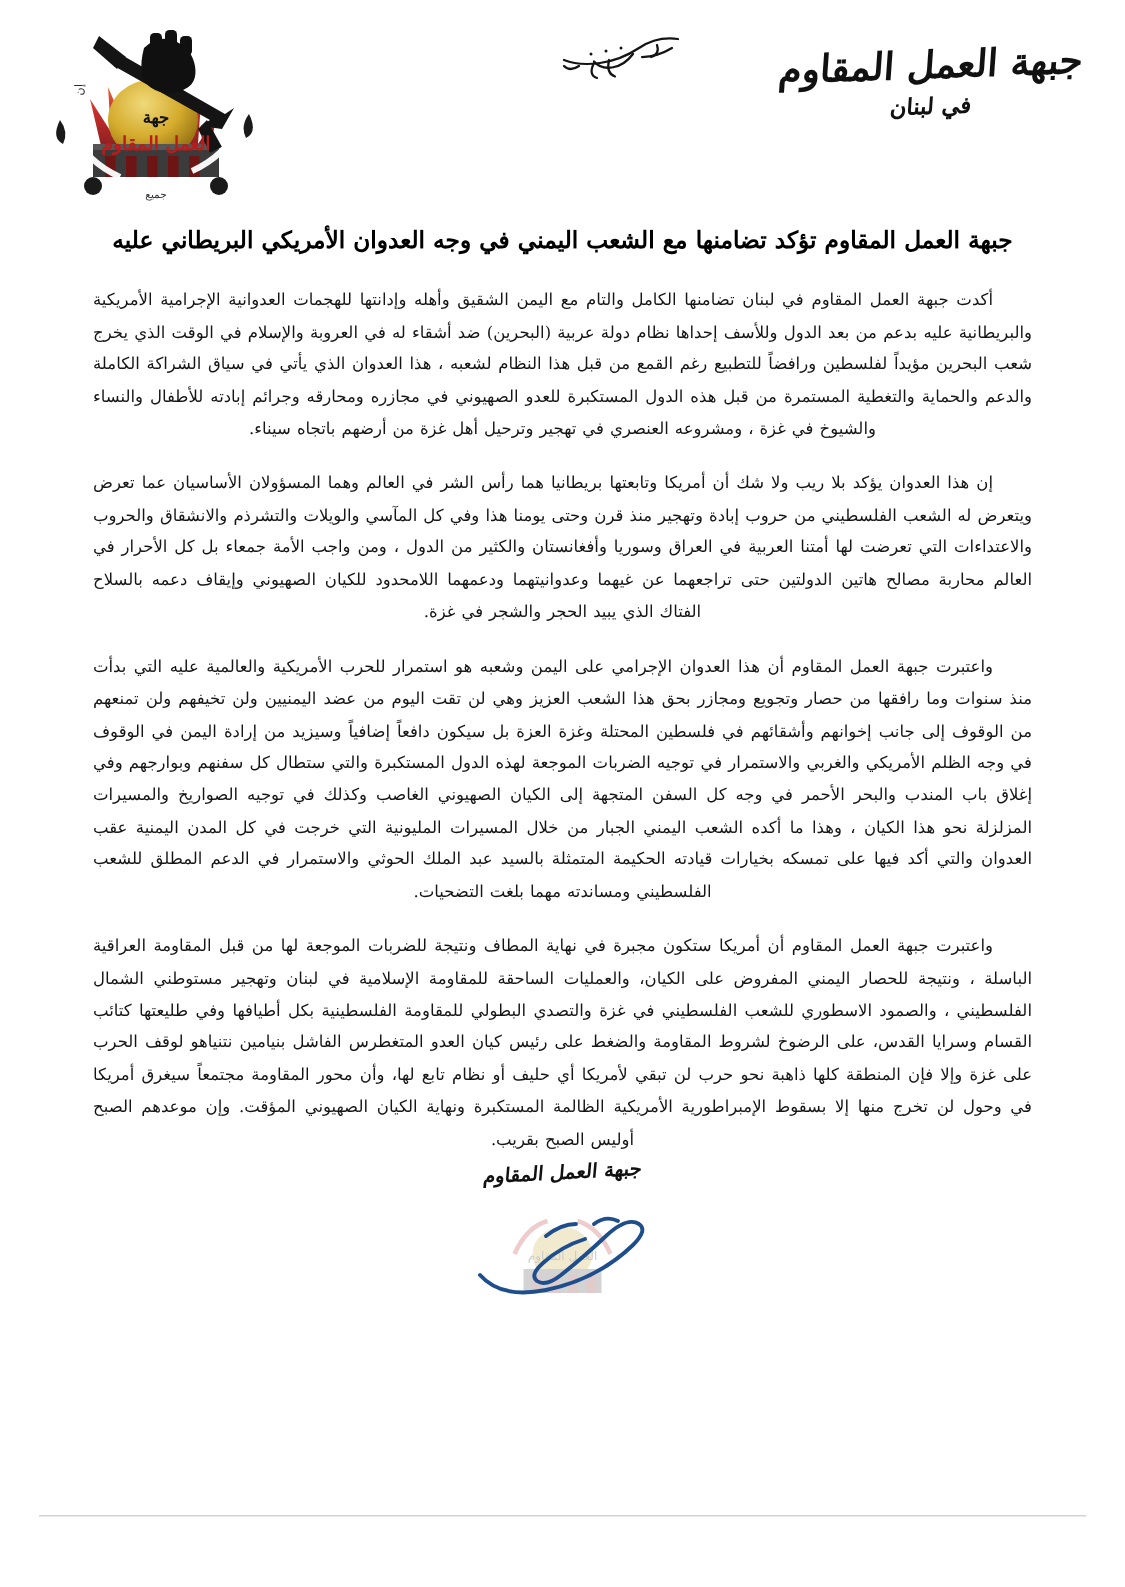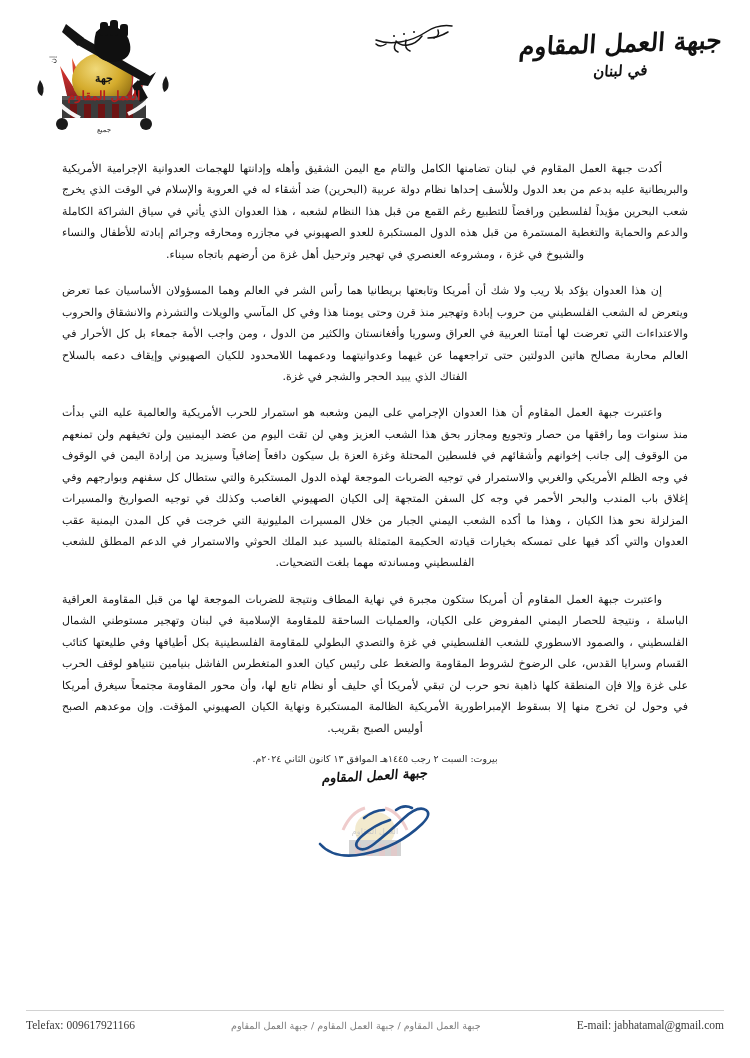--- a/index.html
+++ b/index.html
@@ -245,29 +245,29 @@
         </g>
       </svg>
     </div>
 
     <div class="org-calligraphy">
       <div class="calli-main">جبهة العمل المقاوم</div>
       <div class="calli-sub">في لبنان</div>
     </div>
   </div>
 
+  <div class="headline">جبهة العمل المقاوم تؤكد تضامنها مع الشعب اليمني في وجه العدوان الأمريكي البريطاني عليه</div>
 
   <div class="body-wrap">
     <p class="para">أكدت جبهة العمل المقاوم في لبنان تضامنها الكامل والتام مع اليمن الشقيق وأهله وإدانتها للهجمات العدوانية الإجرامية الأمريكية والبريطانية عليه بدعم من بعد الدول وللأسف إحداها نظام دولة عربية (البحرين) ضد أشقاء له في العروبة والإسلام في الوقت الذي يخرج شعب البحرين مؤيداً لفلسطين ورافضاً للتطبيع رغم القمع من قبل هذا النظام لشعبه ، هذا العدوان الذي يأتي في سياق الشراكة الكاملة والدعم والحماية والتغطية المستمرة من قبل هذه الدول المستكبرة للعدو الصهيوني في مجازره ومحارقه وجرائم إبادته للأطفال والنساء والشيوخ في غزة ، ومشروعه العنصري في تهجير وترحيل أهل غزة من أرضهم باتجاه سيناء.</p>
     <p class="para">إن هذا العدوان يؤكد بلا ريب ولا شك أن أمريكا وتابعتها بريطانيا هما رأس الشر في العالم وهما المسؤولان الأساسيان عما تعرض ويتعرض له الشعب الفلسطيني من حروب إبادة وتهجير منذ قرن وحتى يومنا هذا وفي كل المآسي والويلات والتشرذم والانشقاق والحروب والاعتداءات التي تعرضت لها أمتنا العربية في العراق وسوريا وأفغانستان والكثير من الدول ، ومن واجب الأمة جمعاء بل كل الأحرار في العالم محاربة مصالح هاتين الدولتين حتى تراجعهما عن غيهما وعدوانيتهما ودعمهما اللامحدود للكيان الصهيوني وإيقاف دعمه بالسلاح الفتاك الذي يبيد الحجر والشجر في غزة.</p>
     <p class="para">واعتبرت جبهة العمل المقاوم أن هذا العدوان الإجرامي على اليمن وشعبه هو استمرار للحرب الأمريكية والعالمية عليه التي بدأت منذ سنوات وما رافقها من حصار وتجويع ومجازر بحق هذا الشعب العزيز وهي لن تقت اليوم من عضد اليمنيين ولن تخيفهم ولن تمنعهم من الوقوف إلى جانب إخوانهم وأشقائهم في فلسطين المحتلة وغزة العزة بل سيكون دافعاً إضافياً وسيزيد من إرادة اليمن في الوقوف في وجه الظلم الأمريكي والغربي والاستمرار في توجيه الضربات الموجعة لهذه الدول المستكبرة والتي ستطال كل سفنهم وبوارجهم وفي إغلاق باب المندب والبحر الأحمر في وجه كل السفن المتجهة إلى الكيان الصهيوني الغاصب وكذلك في توجيه الصواريخ والمسيرات المزلزلة نحو هذا الكيان ، وهذا ما أكده الشعب اليمني الجبار من خلال المسيرات المليونية التي خرجت في كل المدن اليمنية عقب العدوان والتي أكد فيها على تمسكه بخيارات قيادته الحكيمة المتمثلة بالسيد عبد الملك الحوثي والاستمرار في الدعم المطلق للشعب الفلسطيني ومساندته مهما بلغت التضحيات.</p>
     <p class="para">واعتبرت جبهة العمل المقاوم أن أمريكا ستكون مجبرة في نهاية المطاف ونتيجة للضربات الموجعة لها من قبل المقاومة العراقية الباسلة ، ونتيجة للحصار اليمني المفروض على الكيان، والعمليات الساحقة للمقاومة الإسلامية في لبنان وتهجير مستوطني الشمال الفلسطيني ، والصمود الاسطوري للشعب الفلسطيني في غزة والتصدي البطولي للمقاومة الفلسطينية بكل أطيافها وفي طليعتها كتائب القسام وسرايا القدس، على الرضوخ لشروط المقاومة والضغط على رئيس كيان العدو المتغطرس الفاشل بنيامين نتنياهو لوقف الحرب على غزة وإلا فإن المنطقة كلها ذاهبة نحو حرب لن تبقي لأمريكا أي حليف أو نظام تابع لها، وأن محور المقاومة مجتمعاً سيغرق أمريكا في وحول لن تخرج منها إلا بسقوط الإمبراطورية الأمريكية الظالمة المستكبرة ونهاية الكيان الصهيوني المؤقت. وإن موعدهم الصبح أوليس الصبح بقريب.</p>
   </div>
 
-  <div class="dateline">بيروت: السبت ٢ رجب ١٤٤٥هـ  الموافق ١٣ كانون الثاني ٢٠٢٤م.</div>
 
   <div class="sign-zone">
     <div class="sign-name">جبهة العمل المقاوم</div>
 
     <div class="stamp">
       <svg viewBox="0 0 96 78">
         <ellipse cx="48" cy="40" rx="20" ry="18" fill="#c9a227"></ellipse>
         <rect x="22" y="50" width="52" height="16" fill="#3b3b3b"></rect>
         <g fill="#7a1212">
           <rect x="28" y="54" width="6" height="12"></rect>
@@ -287,20 +287,15 @@
           <path d="M20 48 q14 16 44 10 q34 -7 58 -30 q10 -10 4 -14 q-8 -5 -22 8 q-16 15 -30 26 q-10 8 -16 4 q-5 -4 4 -12 q12 -11 28 -16"></path>
           <path d="M64 22 q10 -8 20 -8"></path>
           <path d="M96 14 q8 -6 16 -2"></path>
         </g>
       </svg>
     </div>
   </div>
 
   <div class="footer">
     <div class="footer-rule"></div>
-    <div class="footer-row">
-      <div class="foot-left">Telefax: 009617921166</div>
-      <div class="foot-center">جبهة العمل المقاوم / جبهة العمل المقاوم / جبهة العمل المقاوم</div>
-      <div class="foot-right">E-mail: jabhatamal@gmail.com</div>
-    </div>
   </div>
 
 </div>
 
 </body></html>

